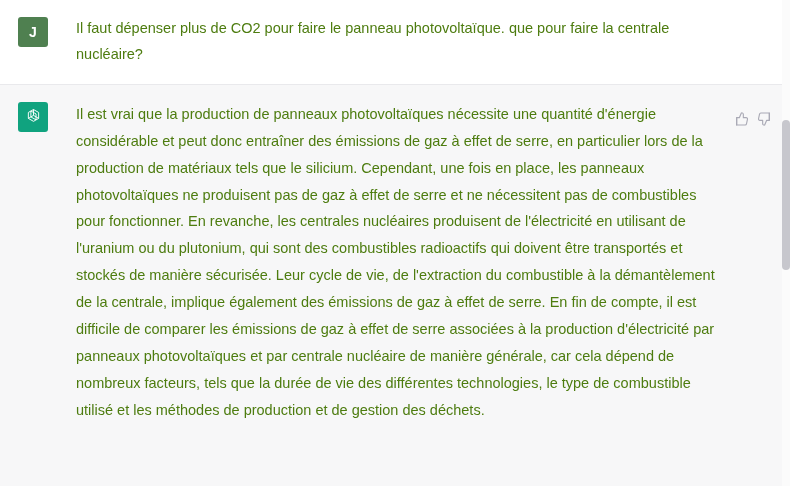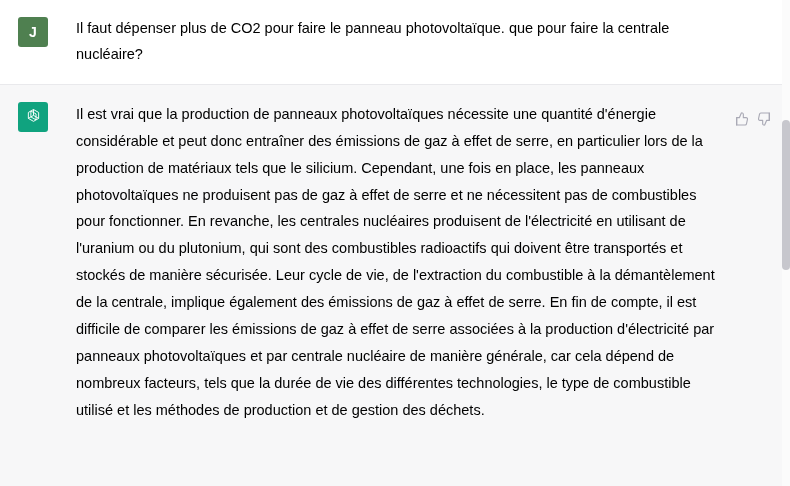--- a/index.html
+++ b/index.html
@@ -59,21 +59,21 @@
   .avatar-assistant svg {
     display: block;
   }
   .bubble {
     margin-left: 28px;
     flex: 1 1 auto;
     max-width: 650px;
   }
   .bubble p {
     margin: 0;
-    color: #000000;
+    color: #4d7c0f;
     font-size: 14.5px;
     line-height: 1.86;
     word-wrap: break-word;
   }
   .msg-user .bubble p {
     line-height: 1.78;
   }
   .actions {
     position: absolute;
     right: 16px;

